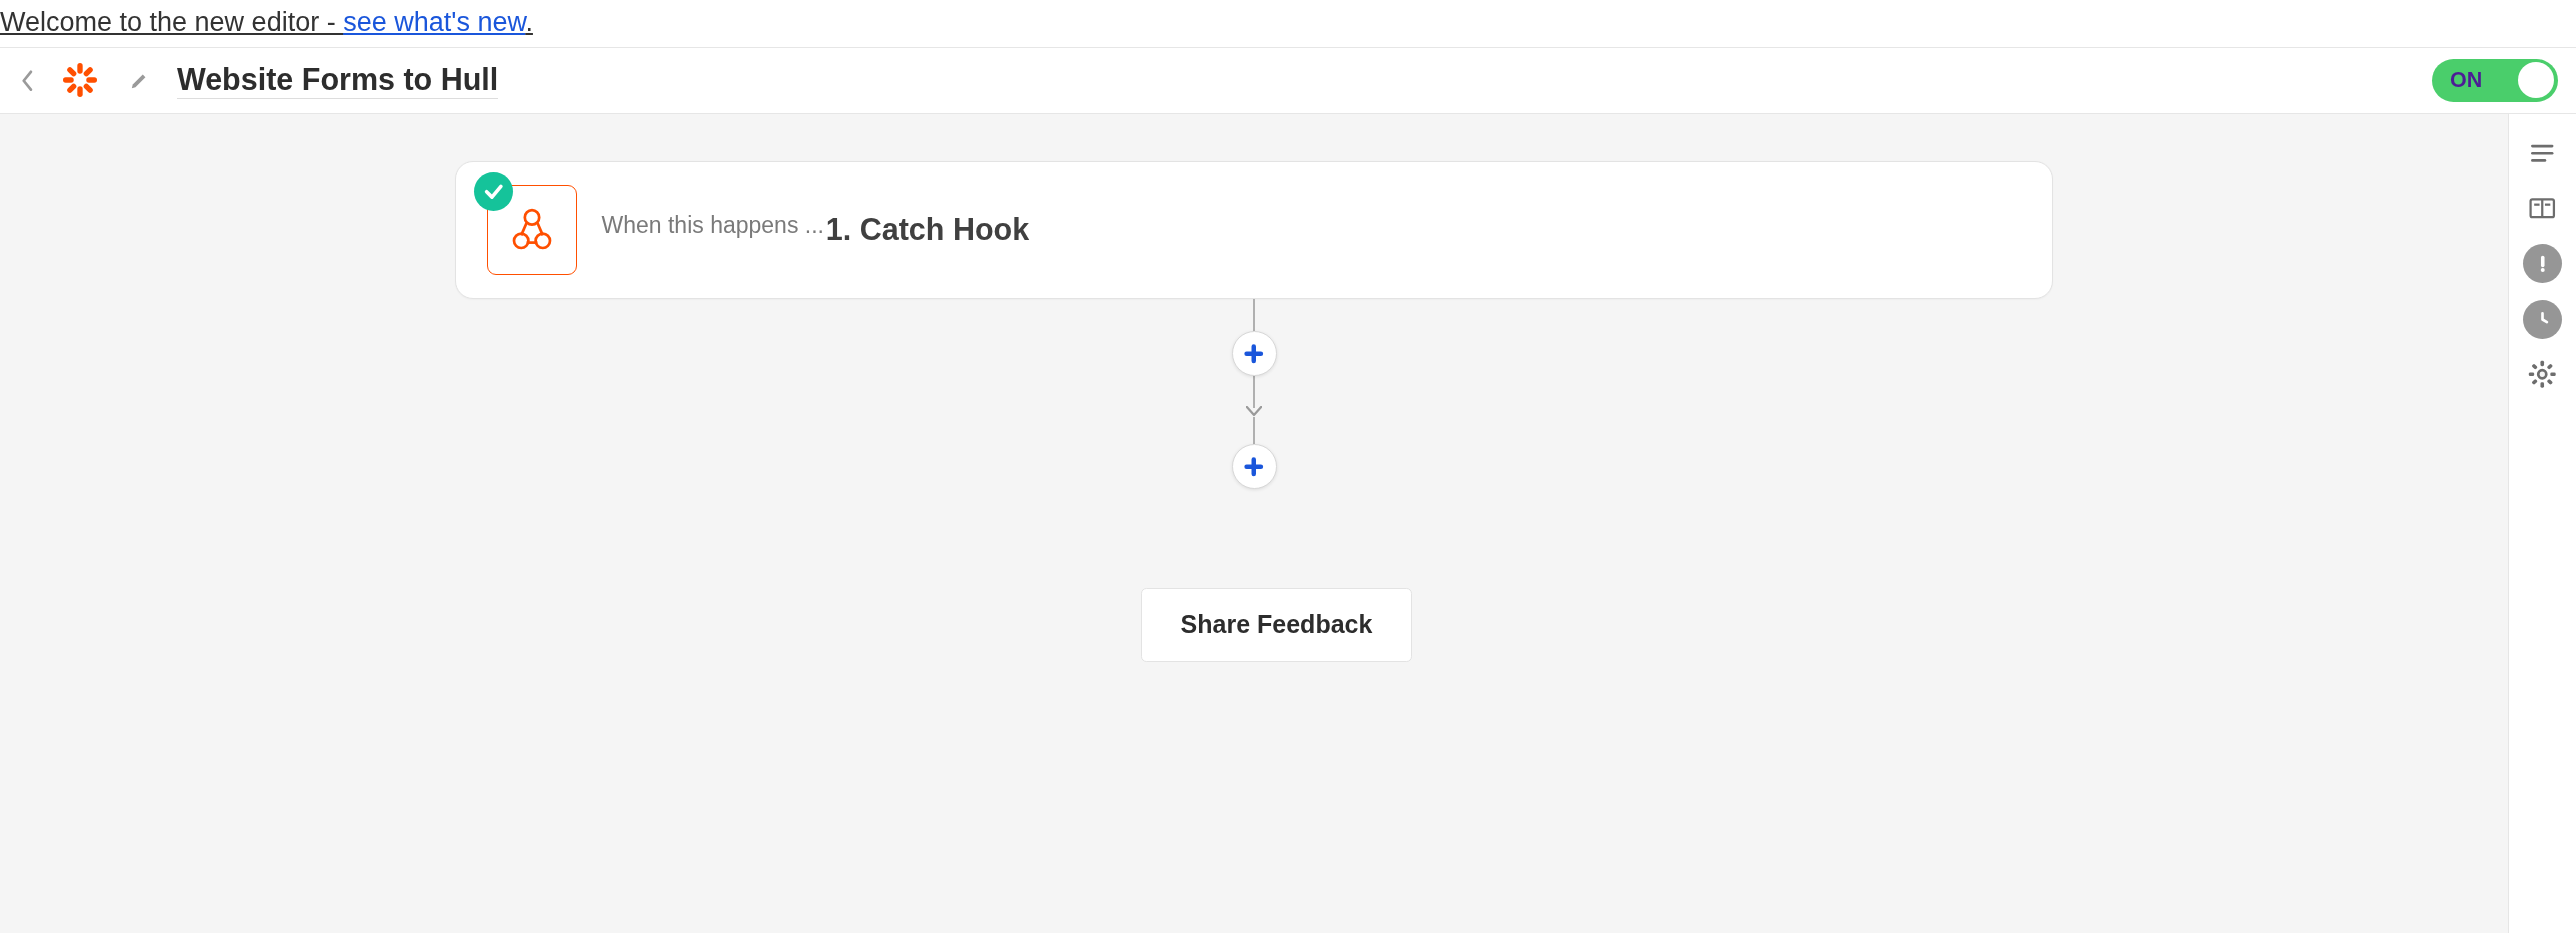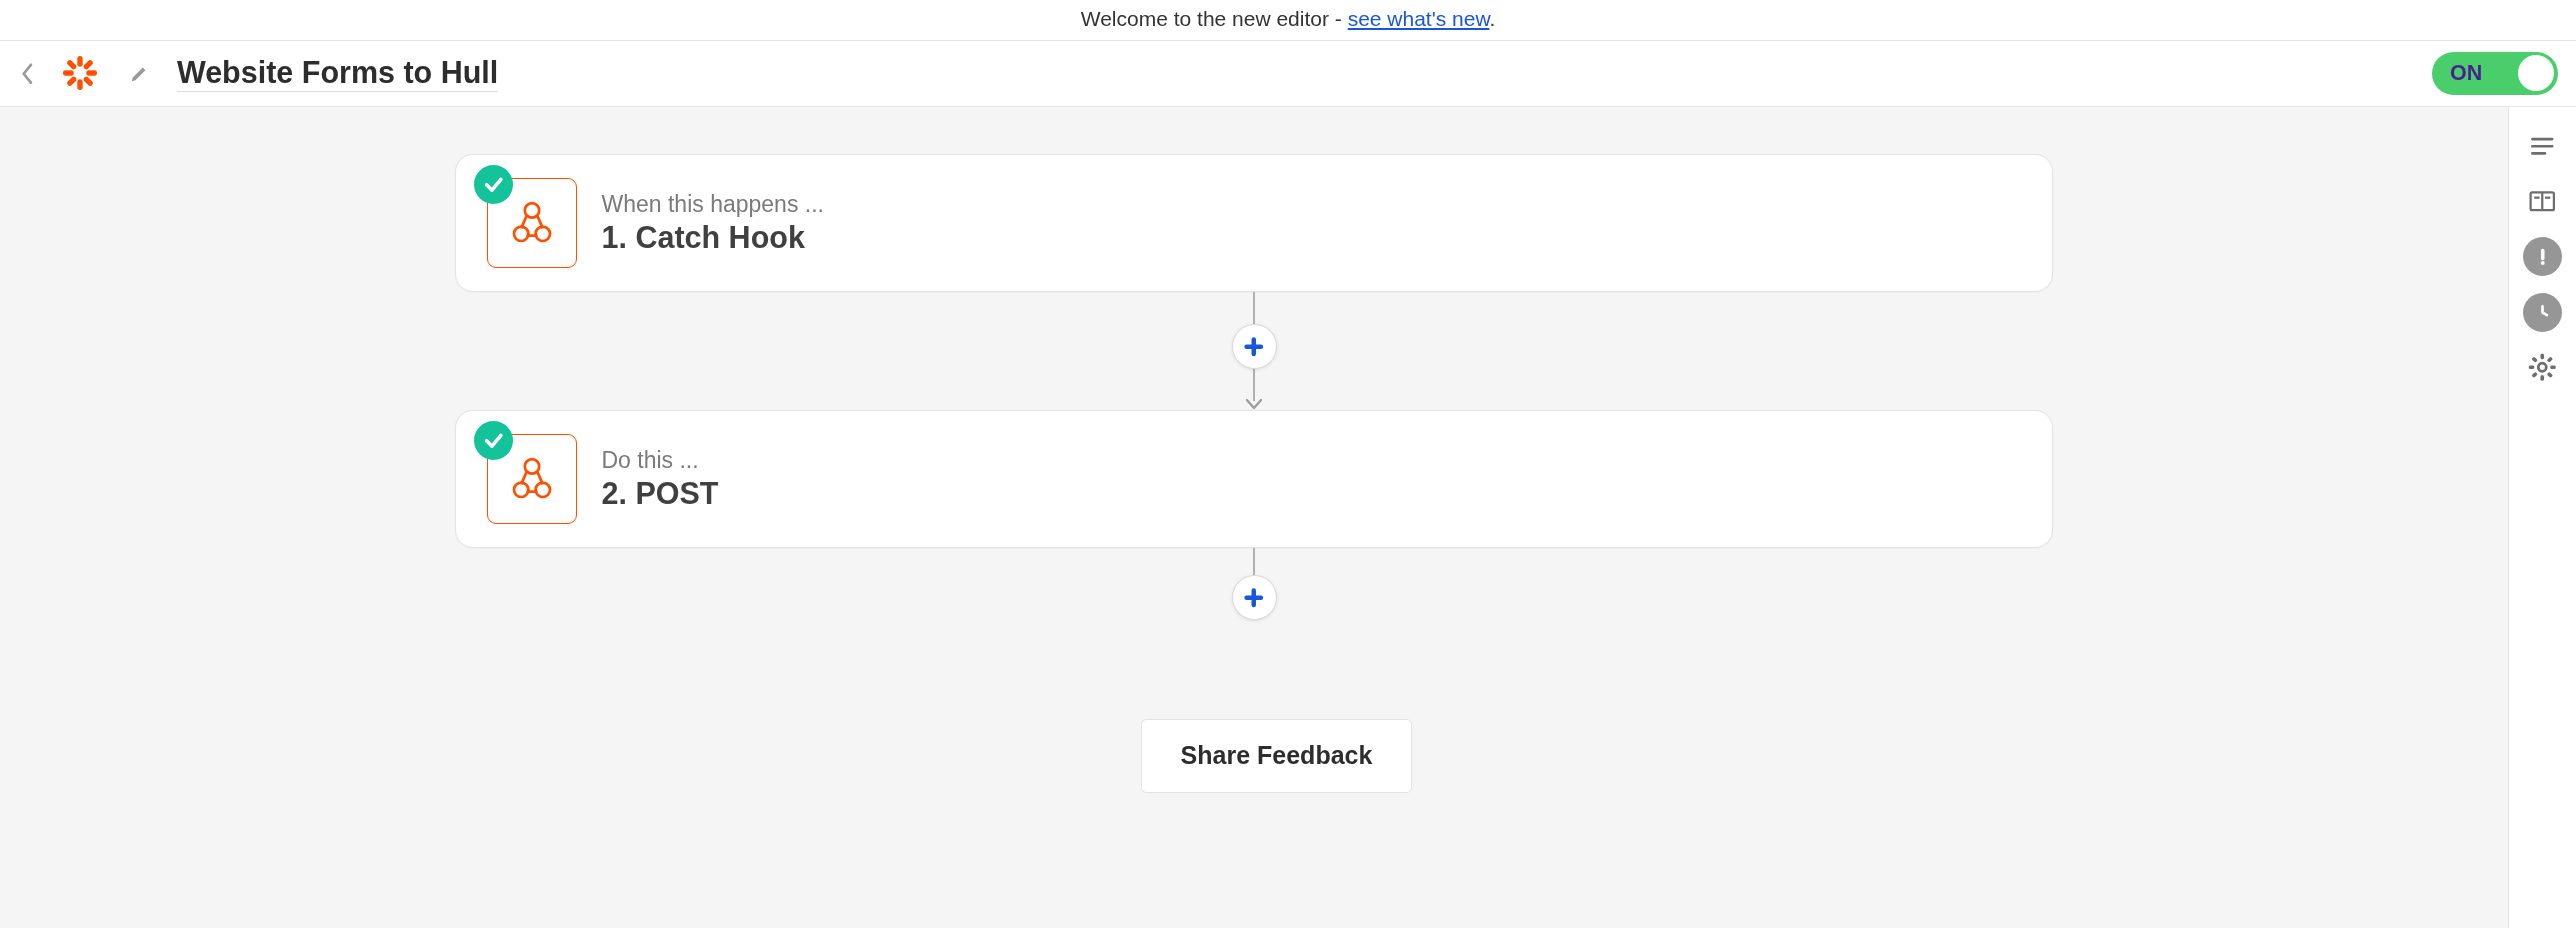--- a/index.html
+++ b/index.html
@@ -7,24 +7,25 @@
     font-family: -apple-system, BlinkMacSystemFont, "Segoe UI", Helvetica, Arial, sans-serif;
     background: #fff;
     color: #333;
     width: 2576px;
     height: 933px;
     transform-origin: top left;
   }
 
   
   .banner {
-    text-align: center;
+    text-align: left;
     padding: 7.2px 0 9px;
-    font-size: 21px;
+    font-size: 27px;
     border-bottom: 0.9px solid #e6e6e6;
+    text-decoration: underline;
   }
   .banner a { color: #1a56db; text-decoration: underline; }
 
   
   .header {
     display: flex;
     align-items: center;
     justify-content: space-between;
     padding: 10.8px 18px 10.8px 18px;
     border-bottom: 0.9px solid #e6e6e6;
@@ -124,21 +125,21 @@
     display: flex; align-items: center; justify-content: center;
     z-index: 2;
   }
   .app-icon {
     width: 90px; height: 90px;
     border: 1.8px solid #ff4f00;
     border-radius: 9px;
     display: flex; align-items: center; justify-content: center;
     background: #fff;
   }
-  .step-text { display: flex; flex-direction: column; gap: 1.8px; }
+  .step-text { display: flex; flex-direction: row; gap: 1.8px; }
   .step-subtitle { color: #7a7a7a; font-size: 23px; }
   .step-title { font-size: 30.5px; font-weight: 700; color: #404040; }
 
   
   .connector {
     display: flex;
     flex-direction: column;
     align-items: center;
     position: relative;
   }
@@ -281,45 +282,20 @@
           </svg>
       </div>
       <div class="connector-line"></div>
       <div class="arrowhead">
         <svg width="16" height="10.8" viewBox="0 0 18 12">
             <path d="M1 1 L9 10 L17 1" stroke="#9a9a9a" stroke-width="2.5" fill="none" stroke-linecap="round" stroke-linejoin="round"></path>
           </svg>
       </div>
     </div>
 
-    <div class="step-card">
-      <div class="step-icon-box">
-        <div class="status-badge">
-          <svg width="21.5" height="21.5" viewBox="0 0 24 24">
-              <path d="M4 12 L10 18 L20 6" stroke="#fff" stroke-width="4" fill="none" stroke-linecap="round" stroke-linejoin="round"></path>
-            </svg>
-        </div>
-        <div class="app-icon">
-          <svg width="54" height="54" viewBox="0 0 60 60">
-            <g stroke="#ff4f00" stroke-width="3" fill="none">
-              <circle cx="18" cy="42" r="8"></circle>
-              <circle cx="42" cy="42" r="8"></circle>
-              <circle cx="30" cy="16" r="8"></circle>
-              <path d="M24 22 L18 36"></path>
-              <path d="M36 22 L42 36"></path>
-              <path d="M24 44 L36 44"></path>
-            </g>
-          </svg>
-        </div>
-      </div>
-      <div class="step-text">
-        <div class="step-subtitle">Do this ...</div>
-        <div class="step-title">2. POST</div>
-      </div>
-    </div>
 
     <div class="connector">
       <div class="connector-line short"></div>
       <div class="plus-btn">
         <svg width="21.5" height="21.5" viewBox="0 0 24 24">
             <path d="M12 4 V20 M4 12 H20" stroke="#1a56db" stroke-width="5" stroke-linecap="round"></path>
           </svg>
       </div>
     </div>
 

